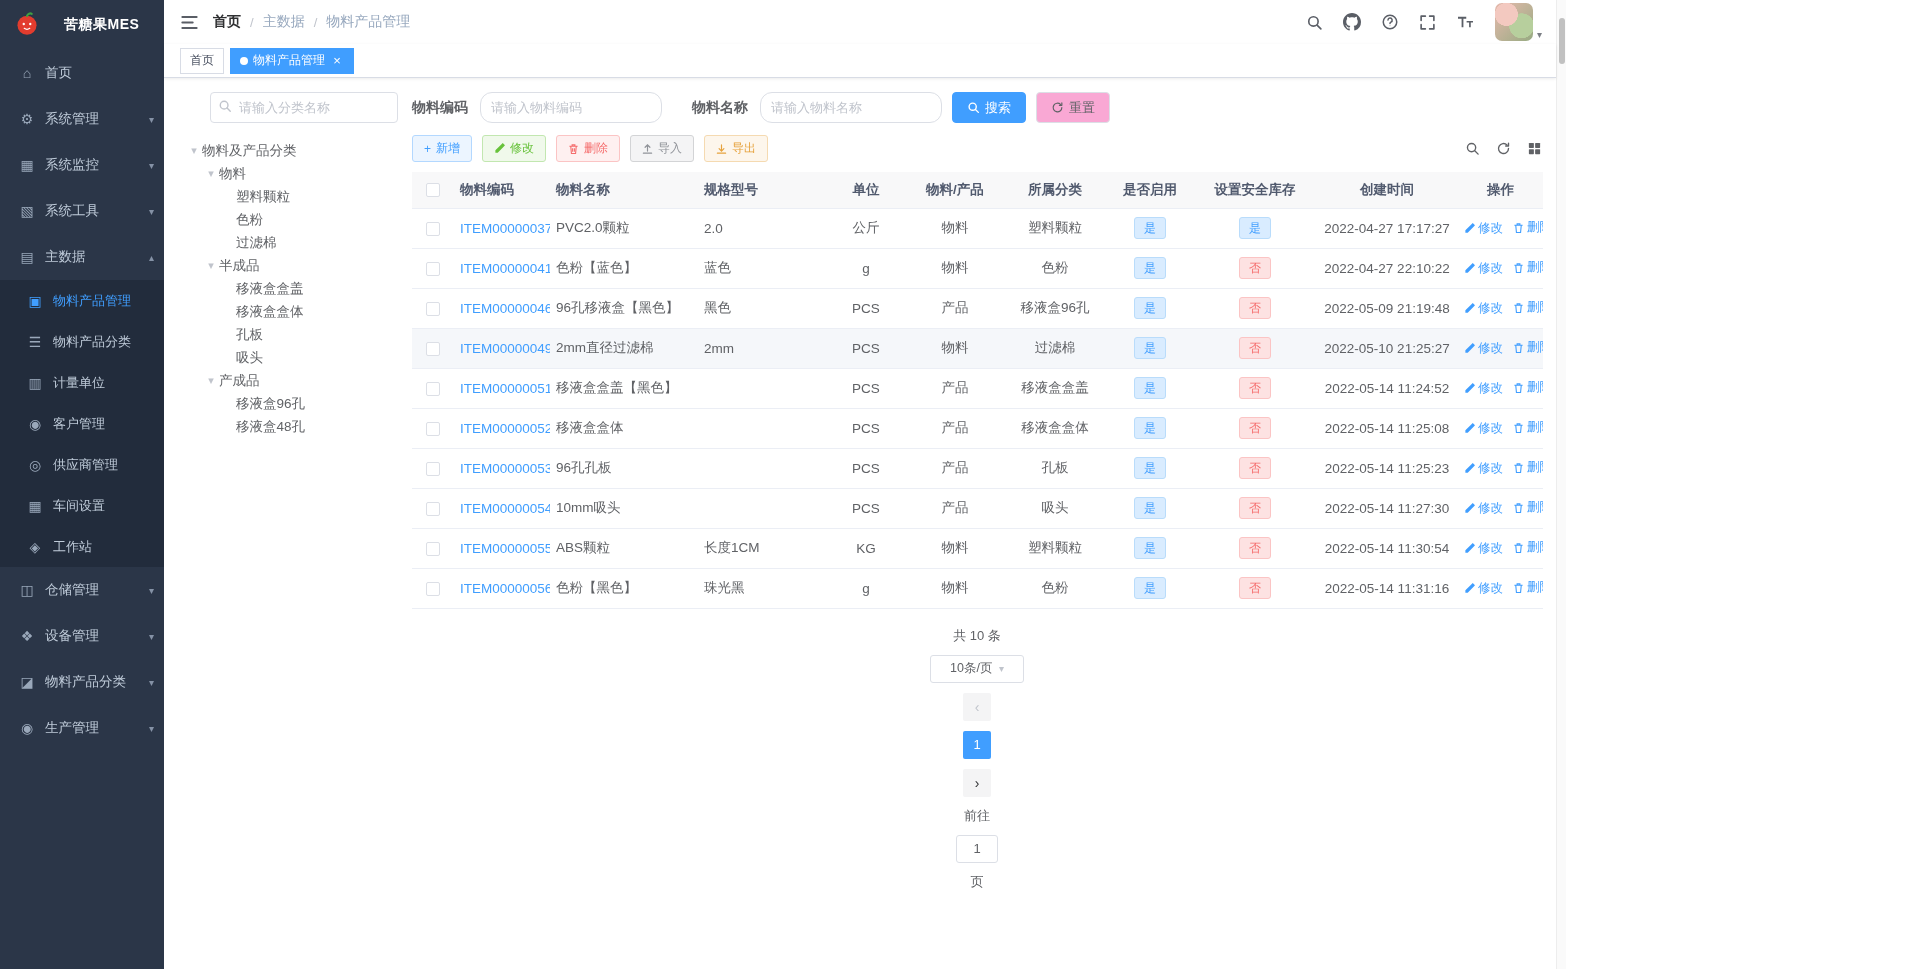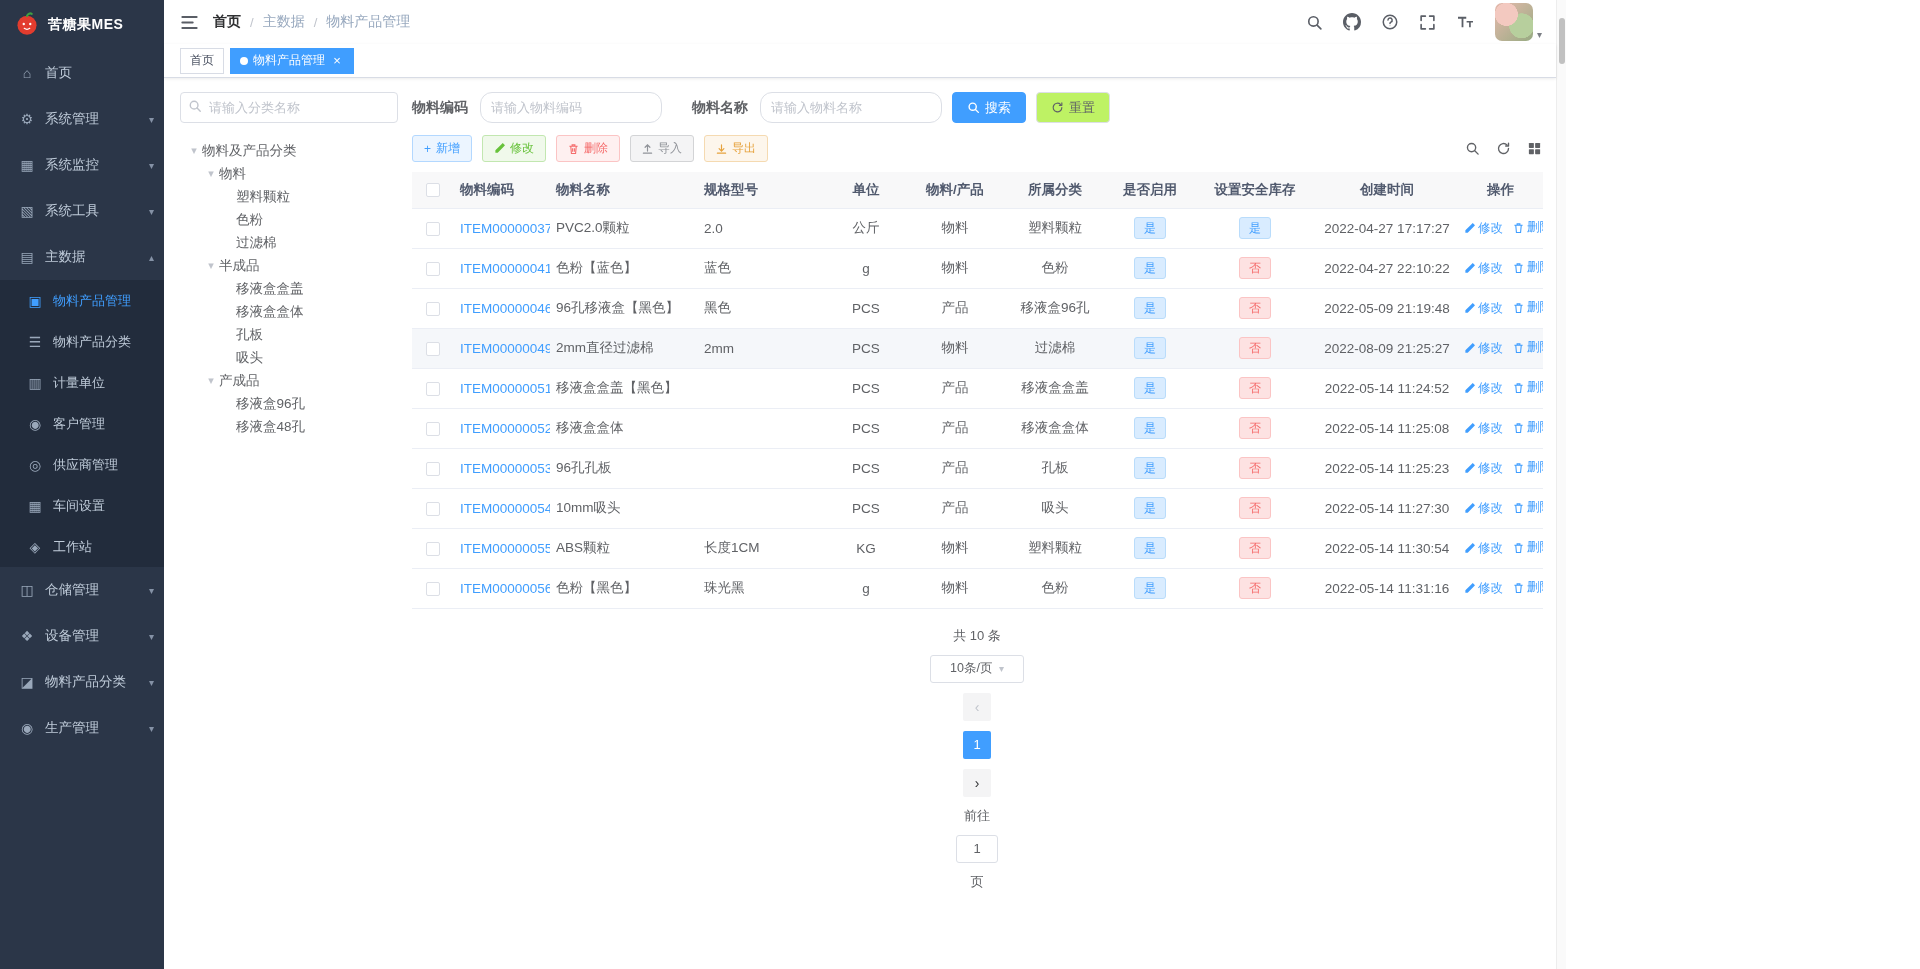--- a/index.html
+++ b/index.html
@@ -3,21 +3,21 @@
 <meta charset="utf-8">
 <style>
   * { margin:0; padding:0; box-sizing:border-box; }
   html,body { background:#fff; }
   body { font-family:"Liberation Sans","DejaVu Sans",sans-serif; color:#303133; font-size:14px; }
   .stage { width:1920px; height:969px; position:relative; background:#fff; overflow:hidden; }
   .app { width:1566px; height:969px; display:flex; position:relative; }
 
   
   .sidebar { width:164px; flex-shrink:0; background:var(--sidebar-bg,#2b3648); color:var(--sidebar-text,#bfcbd9); height:100%; overflow:hidden; }
-  .logo { height:50px; display:flex; align-items:center; gap:8px; padding-left:14px; }
+  .logo { height:50px; display:flex; align-items:center; gap:24px; padding-left:14px; }
   .logo-text { color:#fff; font-weight:bold; font-size:14px; letter-spacing:.5px; }
   .menu-item { height:46px; display:flex; align-items:center; padding:0 10px 0 18px; font-size:13.5px; cursor:pointer; }
   .mi-icon { width:18px; margin-right:9px; text-align:center; color:#9aa8ba; font-size:14px; flex-shrink:0; }
   .mi-label { flex:1; white-space:nowrap; overflow:hidden; }
   .mi-caret { color:#8592a6; font-size:10px; margin-left:4px; }
   .submenu { background:var(--sidebar-sub-bg,#222c3c); }
   .submenu .menu-item { height:41px; padding-left:26px; font-size:13px; }
   .submenu .menu-item.active { color:var(--accent,#409eff); }
   .submenu .menu-item.active .mi-icon { color:var(--accent,#409eff); }
 
@@ -43,36 +43,36 @@
   .tag-tab { display:inline-flex; align-items:center; height:26px; padding:0 9px; border:1px solid #d8dce5; background:#fff; color:#495060; font-size:12px; cursor:pointer; gap:5px; }
   .tag-tab.active { background:var(--accent,#409eff); border-color:var(--accent,#409eff); color:#fff; }
   .tab-dot { width:8px; height:8px; border-radius:50%; background:#fff; display:inline-block; }
   .tab-close { font-size:13px; line-height:1; border-radius:50%; width:14px; height:14px; display:inline-flex; align-items:center; justify-content:center; }
 
   
   .content { flex:1; display:flex; padding:14px 14px 0 16px; gap:14px; background:#fff; min-height:0; }
 
   
   .tree-panel { width:218px; flex-shrink:0; }
-  .search-box { position:relative; }
+  .search-box { position:relative;margin-left:30px; }
   .search-box input { width:100%; height:31px; border:1px solid #dcdfe6; border-radius:4px; padding:0 10px 0 28px; font-size:13px; color:#606266; outline:none; font-family:inherit; }
   .search-box input::placeholder { color:#c0c4cc; }
   .search-box .sb-icon { position:absolute; left:8px; top:7px; color:#c0c4cc; }
   .tree { margin-top:16px; }
   .tree-node { height:23px; display:flex; align-items:center; font-size:13.5px; color:#606266; cursor:pointer; white-space:nowrap; }
   .tree-caret { width:16px; color:#c0c4cc; font-size:11px; flex-shrink:0; text-align:center; }
 
   
   .table-panel { flex:1; min-width:0; }
   .filter-row { display:flex; align-items:center; gap:10px; }
   .f-label { font-weight:bold; color:#606266; font-size:14px; margin-right:2px; }
   .f-input { width:182px; height:31px; border:1px solid #dcdfe6; border-radius:12px; padding:0 10px; font-size:13px; color:#606266; outline:none; font-family:inherit; }
   .f-input::placeholder { color:#c0c4cc; }
   .f-gap { width:10px; }
-  .btn { display:inline-flex; align-items:center; gap:5px; border-radius:4px; cursor:pointer; font-size:13px; border:1px solid #dcdfe6; background:#bef264; color:#606266; height:31px; padding:0 14px; font-family:inherit; }
+  .btn { display:inline-flex; align-items:center; gap:5px; border-radius:4px; cursor:pointer; font-size:13px; border:1px solid #dcdfe6; background:#f9a8d4; color:#606266; height:31px; padding:0 14px; font-family:inherit; }
   .btn-primary { background:var(--accent,#409eff); border-color:var(--accent,#409eff); color:#fff; }
   .toolbar { margin-top:12px; display:flex; align-items:center; gap:10px; }
   .btn-mini { height:27px; padding:0 11px; font-size:12px; border-radius:3px; }
   .btn-plain-blue   { color:var(--accent,#409eff);  background:#ecf5ff; border-color:#b3d8ff; }
   .btn-plain-green  { color:var(--success,#67c23a); background:#f0f9eb; border-color:#c2e7b0; }
   .btn-plain-red    { color:var(--danger,#f56c6c);  background:#fef0f0; border-color:#fbc4c4; }
   .btn-plain-grey   { color:var(--info,#909399);    background:#f4f4f5; border-color:#d3d4d6;font-family:Liberation Mono, monospace; }
   .btn-plain-yellow { color:var(--warning,#e6a23c); background:#fdf6ec; border-color:#f5dab1;text-align:right; }
   .toolbar-right { margin-left:auto; display:flex; align-items:center; gap:16px; color:#606266; }
   .toolbar-right .tb-icon { color:#606266; }
@@ -512,21 +512,21 @@
                 <tr class="hl">
                   <td class="ac"><span class="checkbox"></span></td>
                   <td class="al"><span class="code-link">ITEM00000049</span></td>
                   <td class="al">2mm直径过滤棉</td>
                   <td class="al">2mm</td>
                   <td class="ac">PCS</td>
                   <td class="ac">物料</td>
                   <td class="ac">过滤棉</td>
                   <td class="ac"><span class="tag tag-blue">是</span></td>
                   <td class="ac"><span class="tag tag-red">否</span></td>
-                  <td class="ac">2022-08-09 21:25:27</td>
+                  <td class="ac">2022-05-10 21:25:27</td>
                   <td class="ac"><span class="op-link">
                       <svg width="11" height="11" viewBox="0 0 16 16" fill="currentColor">
                         <path d="M11.3 1.3l3.4 3.4L5.4 14H2v-3.4zM12.7 0l3.3 3.3-1.4 1.4-3.3-3.3z"></path>
                       </svg>
                       <span>修改</span>
                     </span><span class="op-link">
                       <svg width="11" height="12" viewBox="0 0 16 16" fill="none" stroke="currentColor" stroke-width="1.6">
                         <path d="M2 4h12M6 4V2h4v2M4 4l1 10.5h6L12 4"></path>
                       </svg>
                       <span>删除</span>

